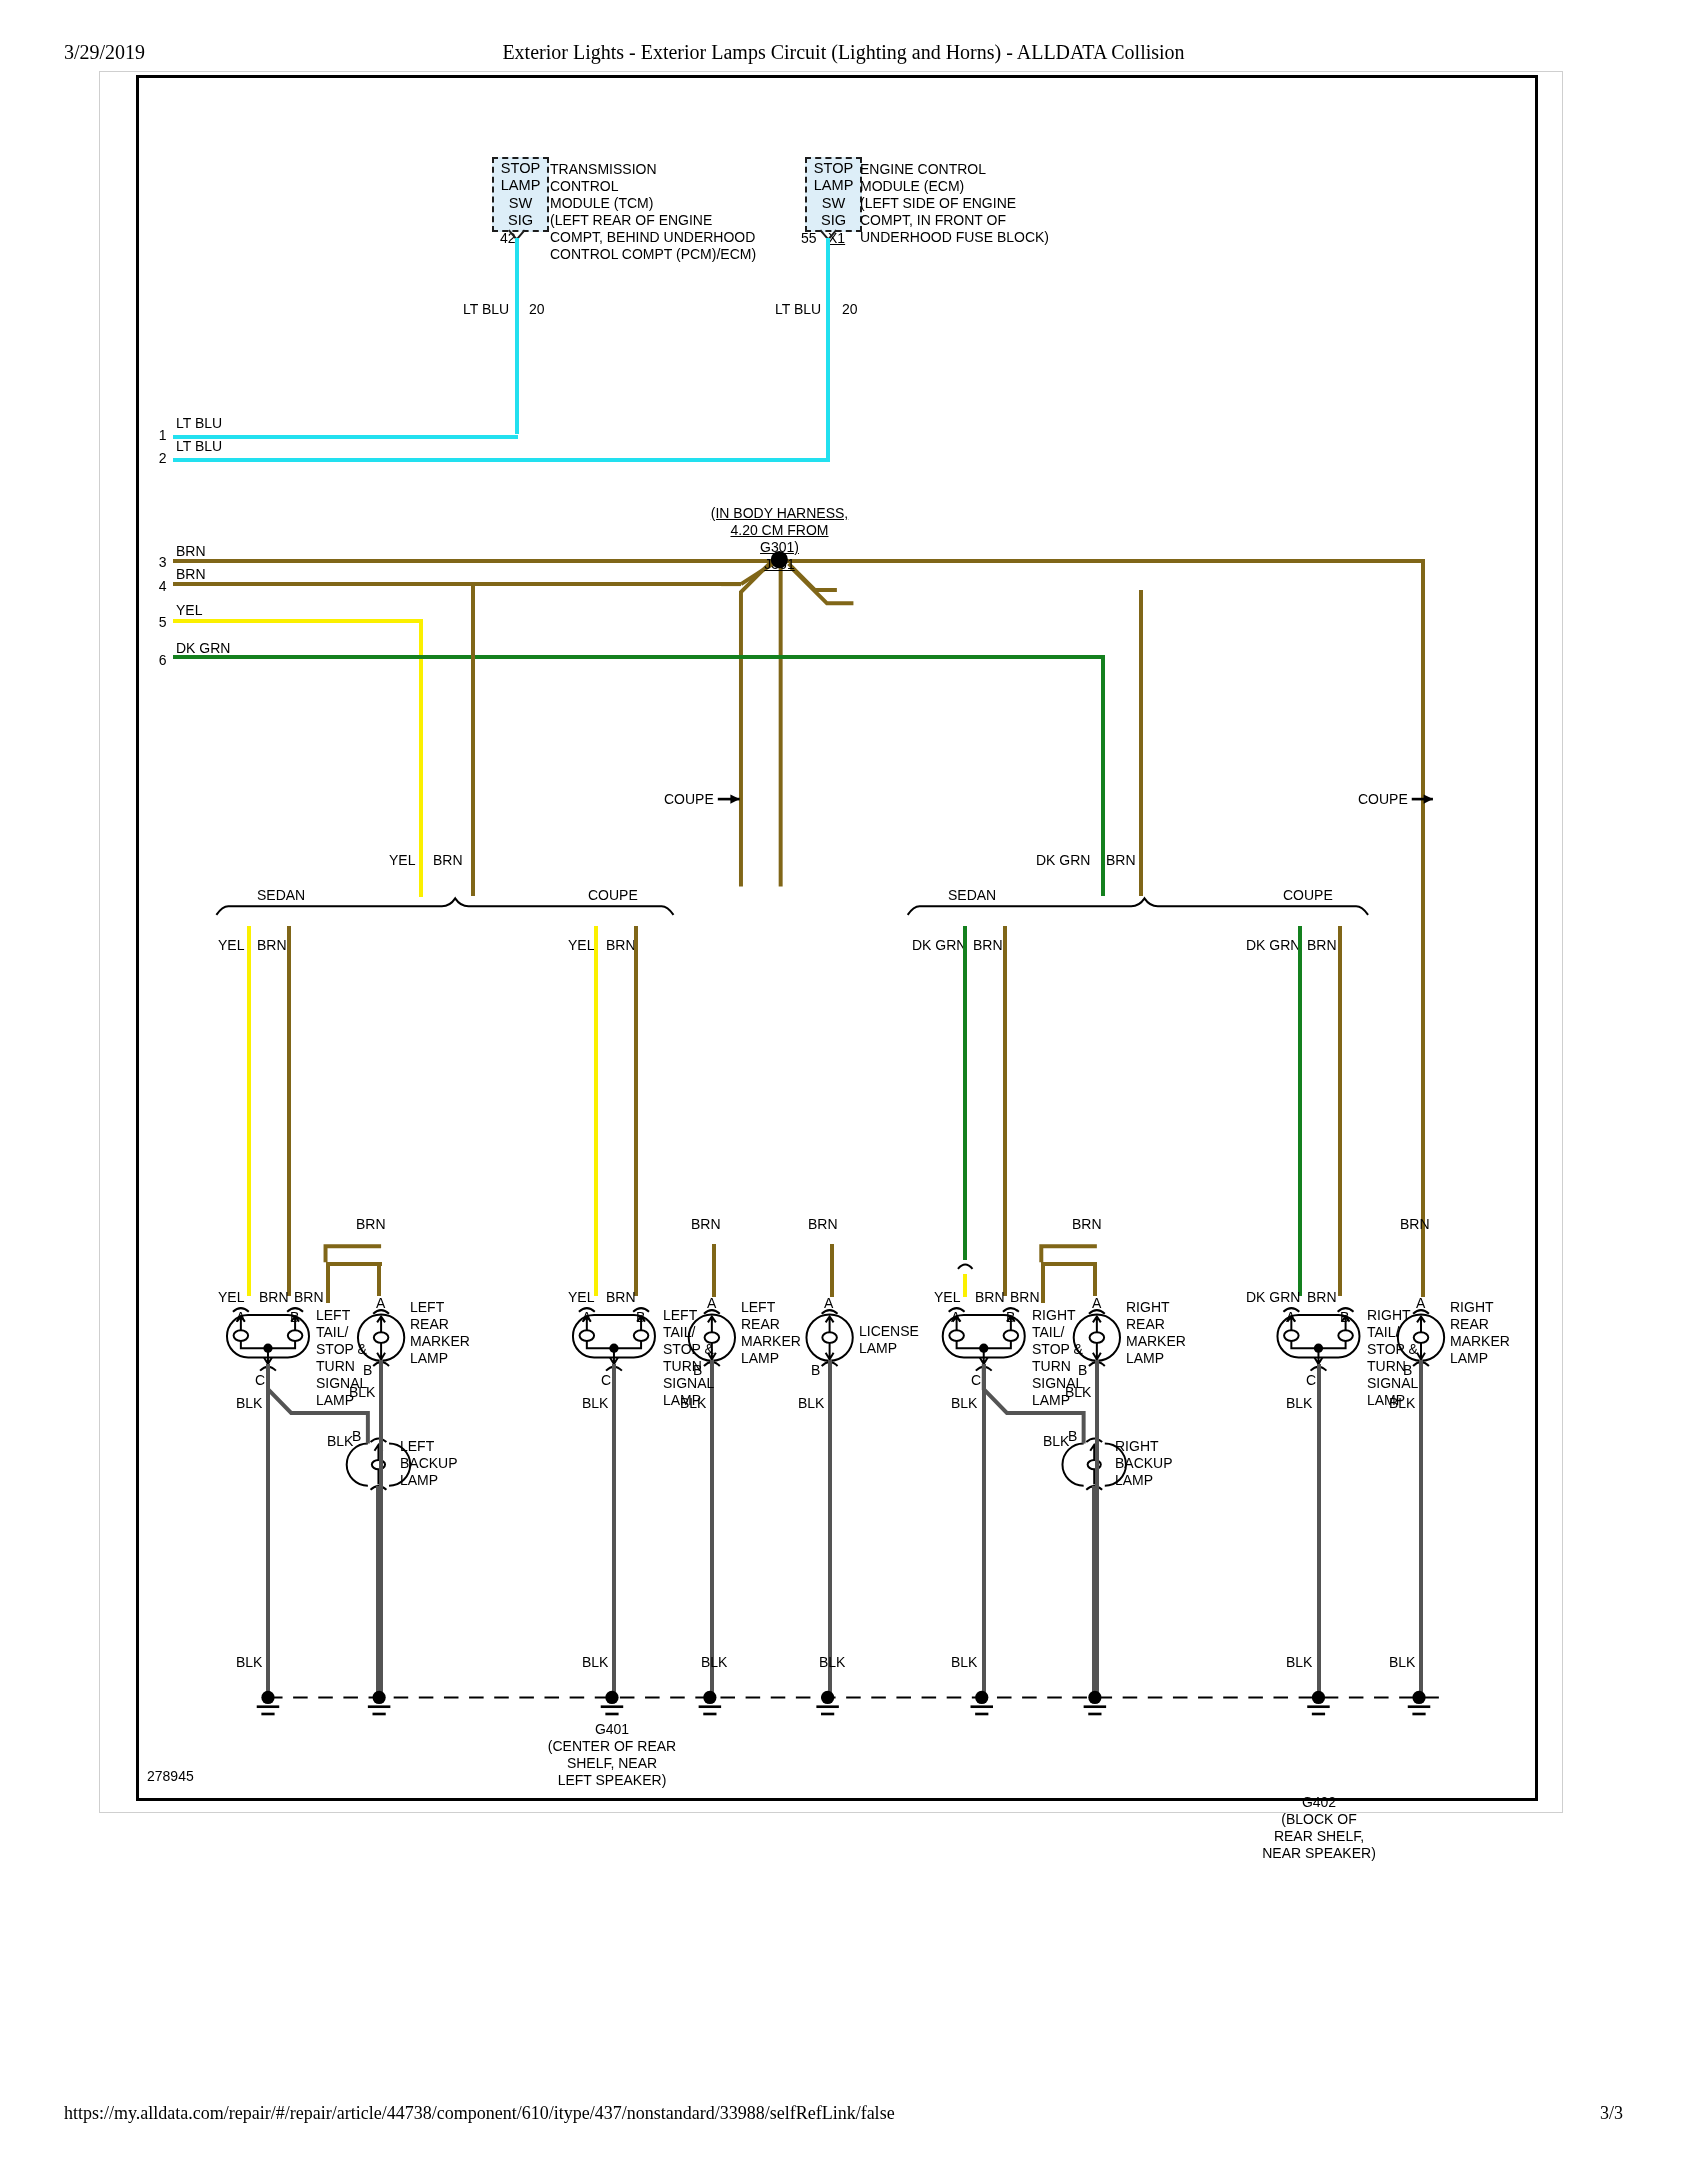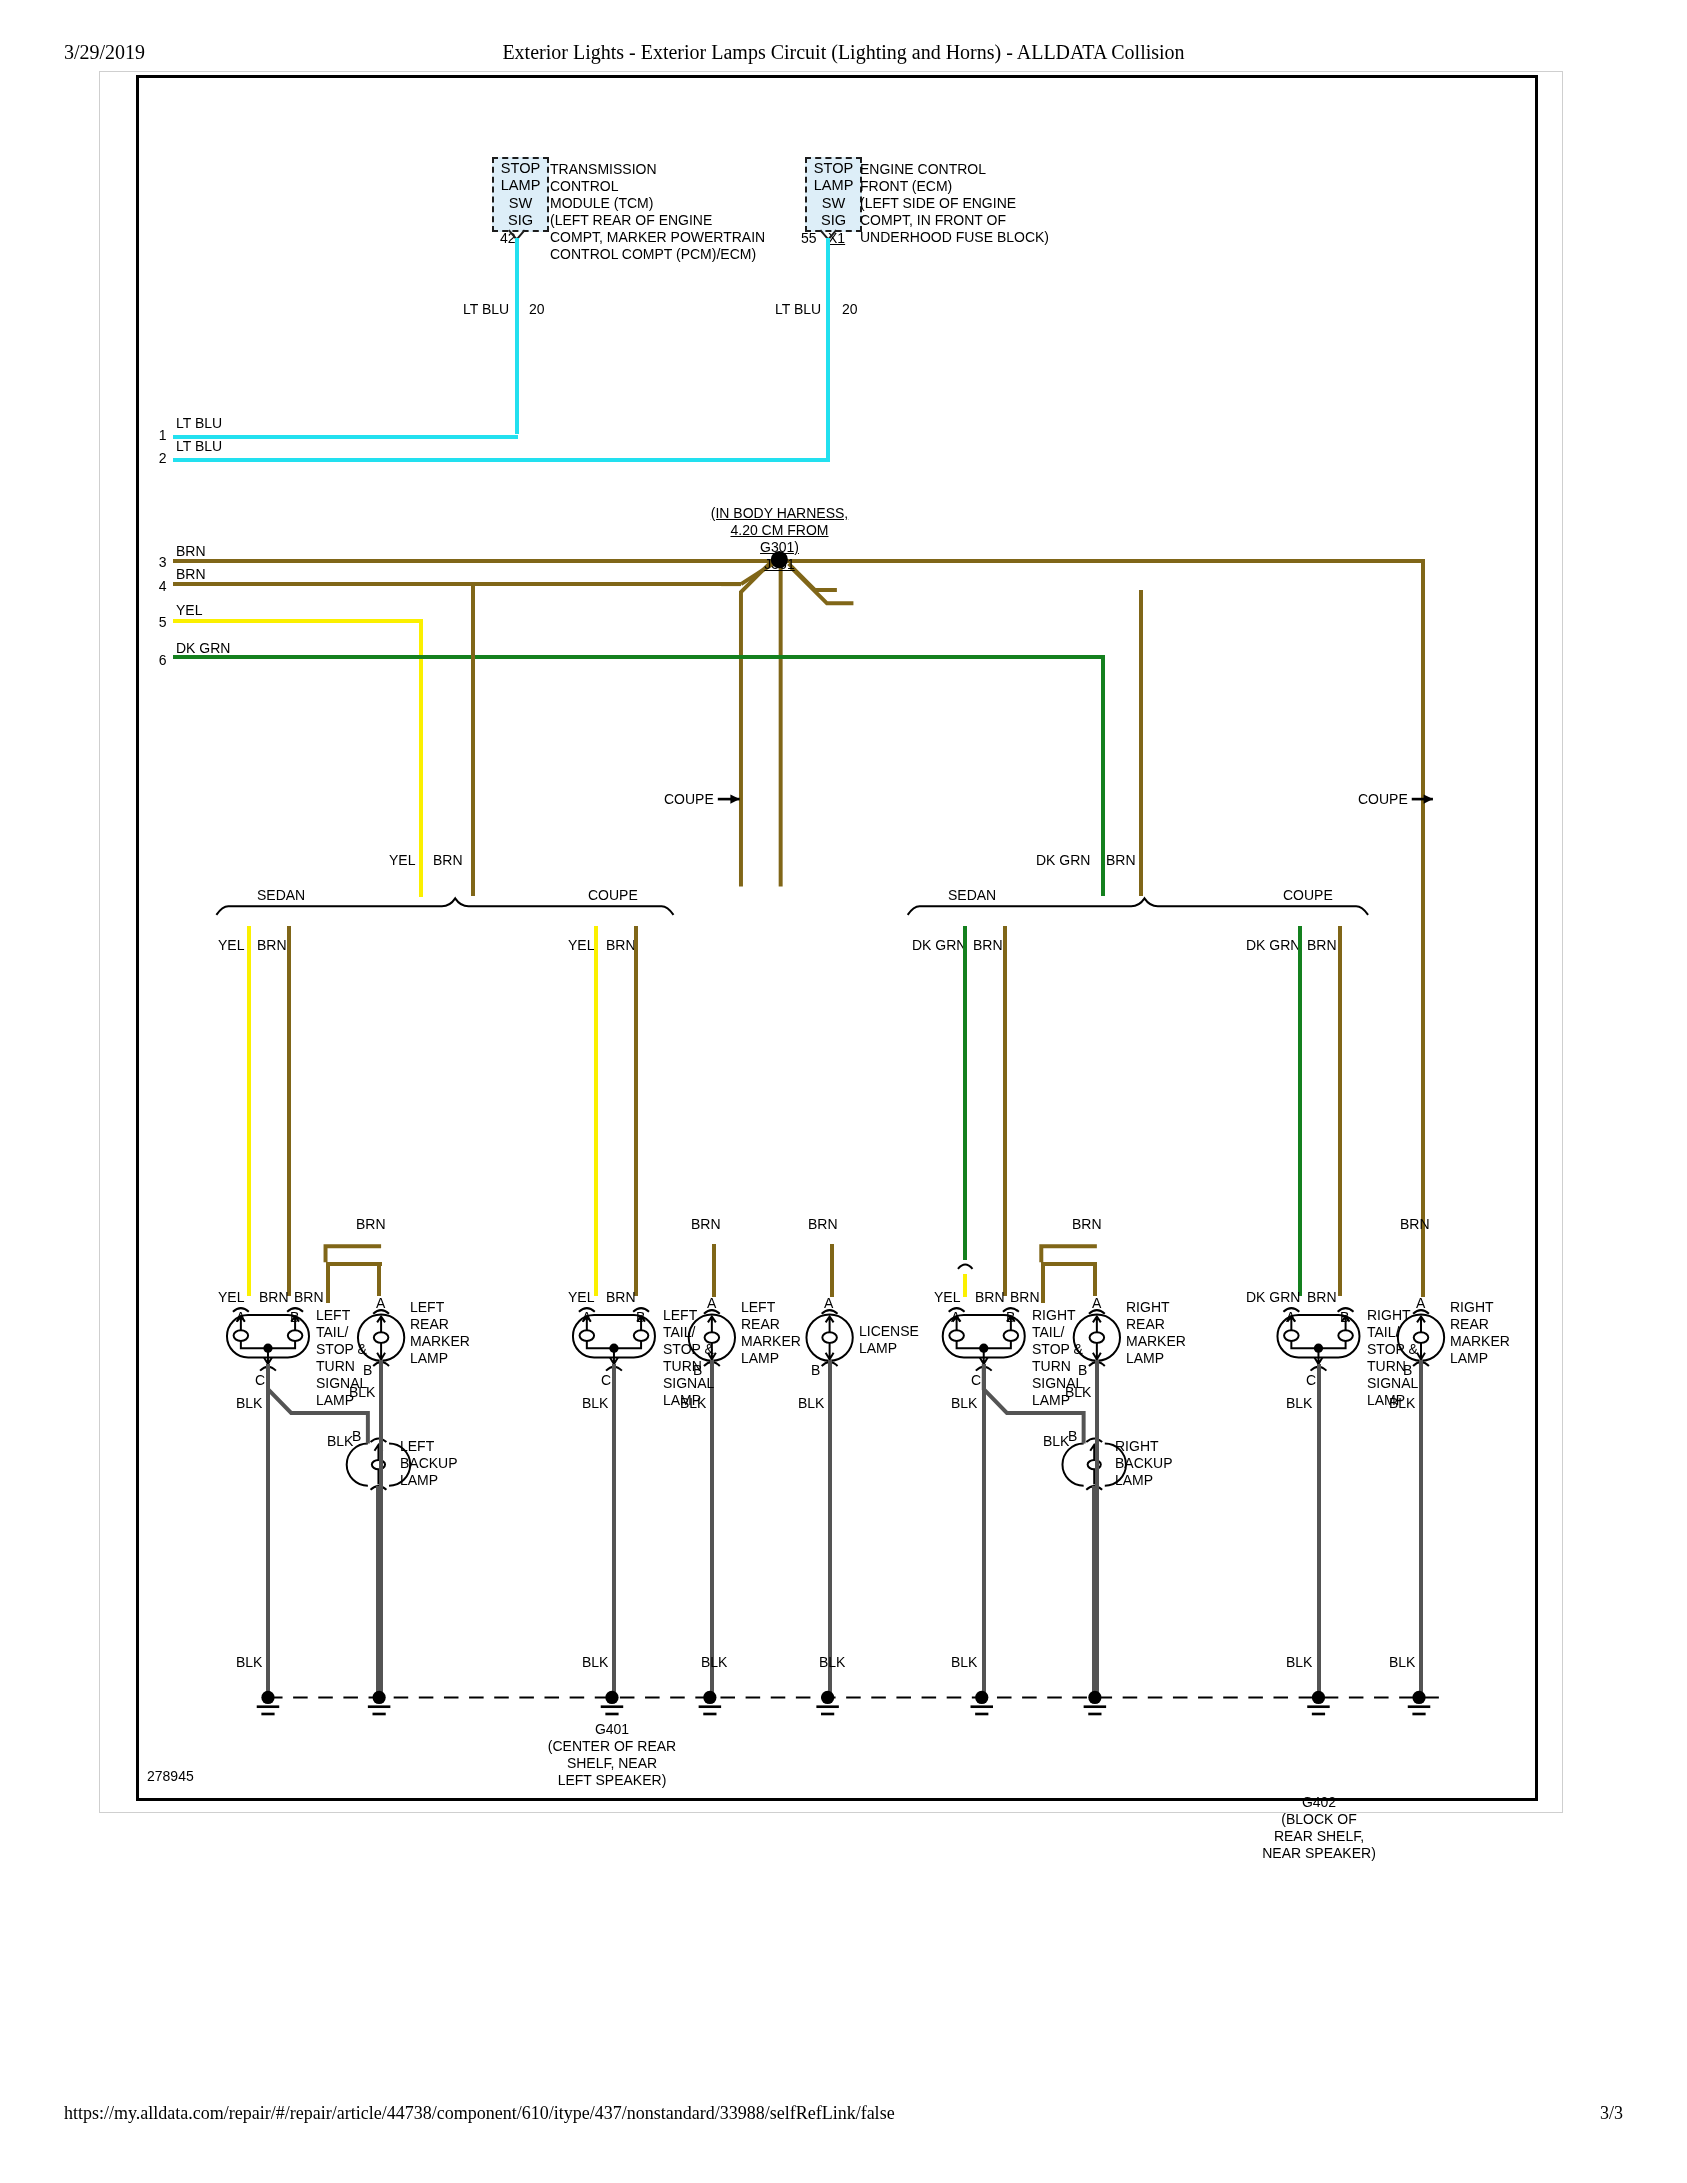--- a/index.html
+++ b/index.html
@@ -56,34 +56,34 @@
   <span>STOP</span>
   <span>LAMP</span>
   <span>SW</span>
   <span>SIG</span>
 </div>
 <div class="lbl" style="left:550px;top:161px;">
   <div>TRANSMISSION</div>
   <div>CONTROL</div>
   <div>MODULE (TCM)</div>
   <div>(LEFT REAR OF ENGINE</div>
-  <div>COMPT, MARKER POWERTRAIN</div>
+  <div>COMPT, BEHIND UNDERHOOD</div>
   <div>CONTROL COMPT (PCM)/ECM)</div>
 </div>
 <div class="lbl" style="left:500px;top:230px;">42</div>
 
 <div class="conn-box" style="left:805px;top:157px;width:53px;height:71px;">
   <span>STOP</span>
   <span>LAMP</span>
   <span>SW</span>
   <span>SIG</span>
 </div>
 <div class="lbl" style="left:860px;top:161px;">
   <div>ENGINE CONTROL</div>
-  <div>FRONT (ECM)</div>
+  <div>MODULE (ECM)</div>
   <div>(LEFT SIDE OF ENGINE</div>
   <div>COMPT, IN FRONT OF</div>
   <div>UNDERHOOD FUSE BLOCK)</div>
 </div>
 <div class="lbl" style="left:801px;top:230px;">55</div>
 <div class="lbl" style="left:828px;top:230px;text-decoration:underline;">X1</div>
 
 <svg class="ov" viewBox="0 0 2550 3300" width="1687" height="2183">
   <path d="M769,348 L781,362 L793,348" fill="none" stroke="#1d1d1d" stroke-width="3"></path>
   <path d="M1240,348 L1252,362 L1264,348" fill="none" stroke="#1d1d1d" stroke-width="3"></path>

